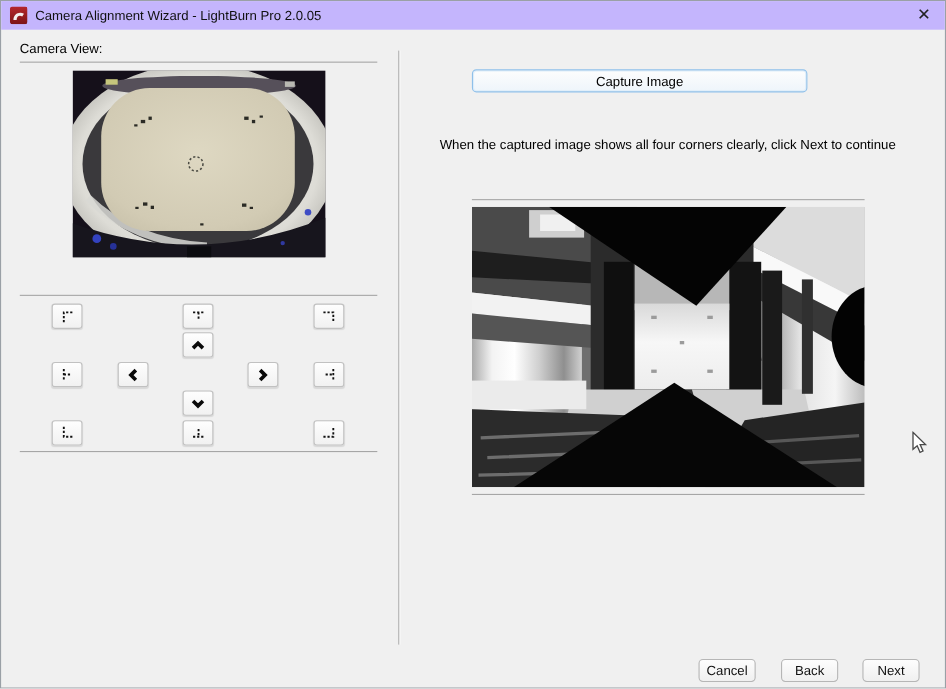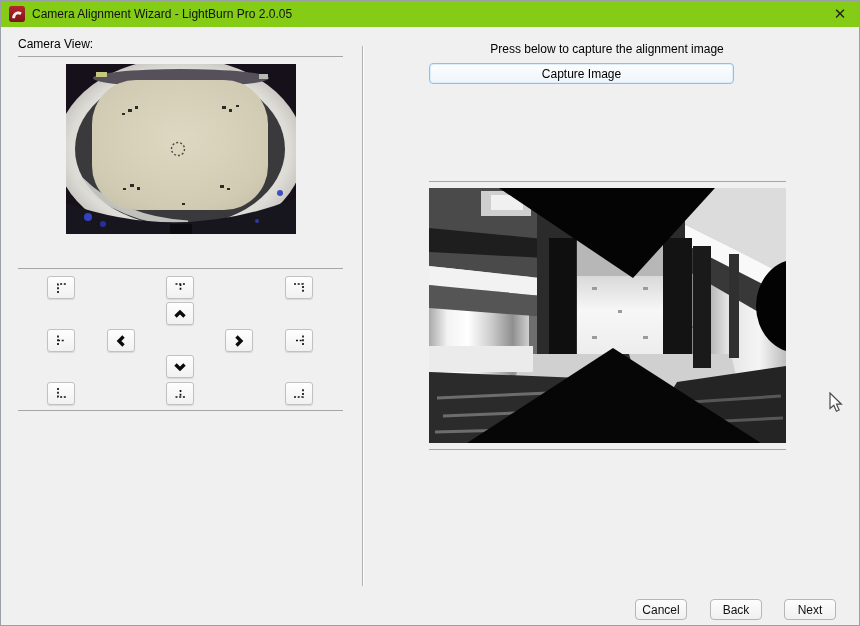--- a/index.html
+++ b/index.html
@@ -3,21 +3,21 @@
 <meta charset="utf-8">
 <style>
   * { margin:0; padding:0; box-sizing:border-box; }
   html,body { width:860px; height:626px; }
   body { font-family:"Liberation Sans", sans-serif; background:#e8e8e8; }
   .window {
     position:relative; width:860px; height:626px; background:#f0f0f0;
     border:1px solid #9aa0a6; overflow:hidden; font-size:12px; color:#000;
   }
   
-  .titlebar { position:absolute; left:0; top:0; width:100%; height:26px; background:#84cc16; }
+  .titlebar { position:absolute; left:0; top:0; width:100%; height:26px; background:#c4b5fd; }
   .app-icon { position:absolute; left:8px; top:5px; width:16px; height:16px; border-radius:2px; overflow:hidden; }
   .title-text { position:absolute; left:31px; top:0; line-height:26px; font-size:12px; color:#111; }
   .close-btn {
     position:absolute; right:2px; top:0; width:34px; height:26px; border:none; background:transparent;
     font-size:15px; color:#222; cursor:default; line-height:26px; text-align:center; font-family:"Liberation Sans",sans-serif;
   }
   
   .hline { position:absolute; height:1px; background:#a6a6a6; }
   .vline { position:absolute; width:1px; background:#b0b0b0; box-shadow:1px 0 0 #fdfdfd; }
   
@@ -182,22 +182,22 @@
   <button class="jog-btn" style="left:284px; top:381px;">
     <svg width="13" height="13" viewBox="0 0 13 13">
       <path d="M1 10 L10 10 L10 1" fill="none" stroke="#111" stroke-width="1.7" stroke-dasharray="2 1.7"></path>
       </svg>
   </button>
 
   <div class="hline" style="left:17px; top:409px; width:325px;"></div>
 
   <div class="vline" style="left:361px; top:45px; height:540px;"></div>
 
-  <div class="rp-text" style="top:41px;">Press below to capture the alignment image</div>
   <button class="capture-btn">Capture Image</button>
+  <div class="rp-text" style="top:123px;">When the captured image shows all four corners clearly, click Next to continue</div>
 
   <div class="hline" style="left:428px; top:180px; width:357px;"></div>
 
   <div class="captured-image">
   <svg width="357" height="255" viewBox="0 0 357 255" preserveAspectRatio="none">
     <defs>
       <linearGradient id="lwall" x1="0" y1="0" x2="1" y2="0">
         <stop offset="0" stop-color="#a9a9a9"></stop>
             <stop offset="0.18" stop-color="#f3f3f3"></stop>
         <stop offset="0.38" stop-color="#ffffff"></stop>

